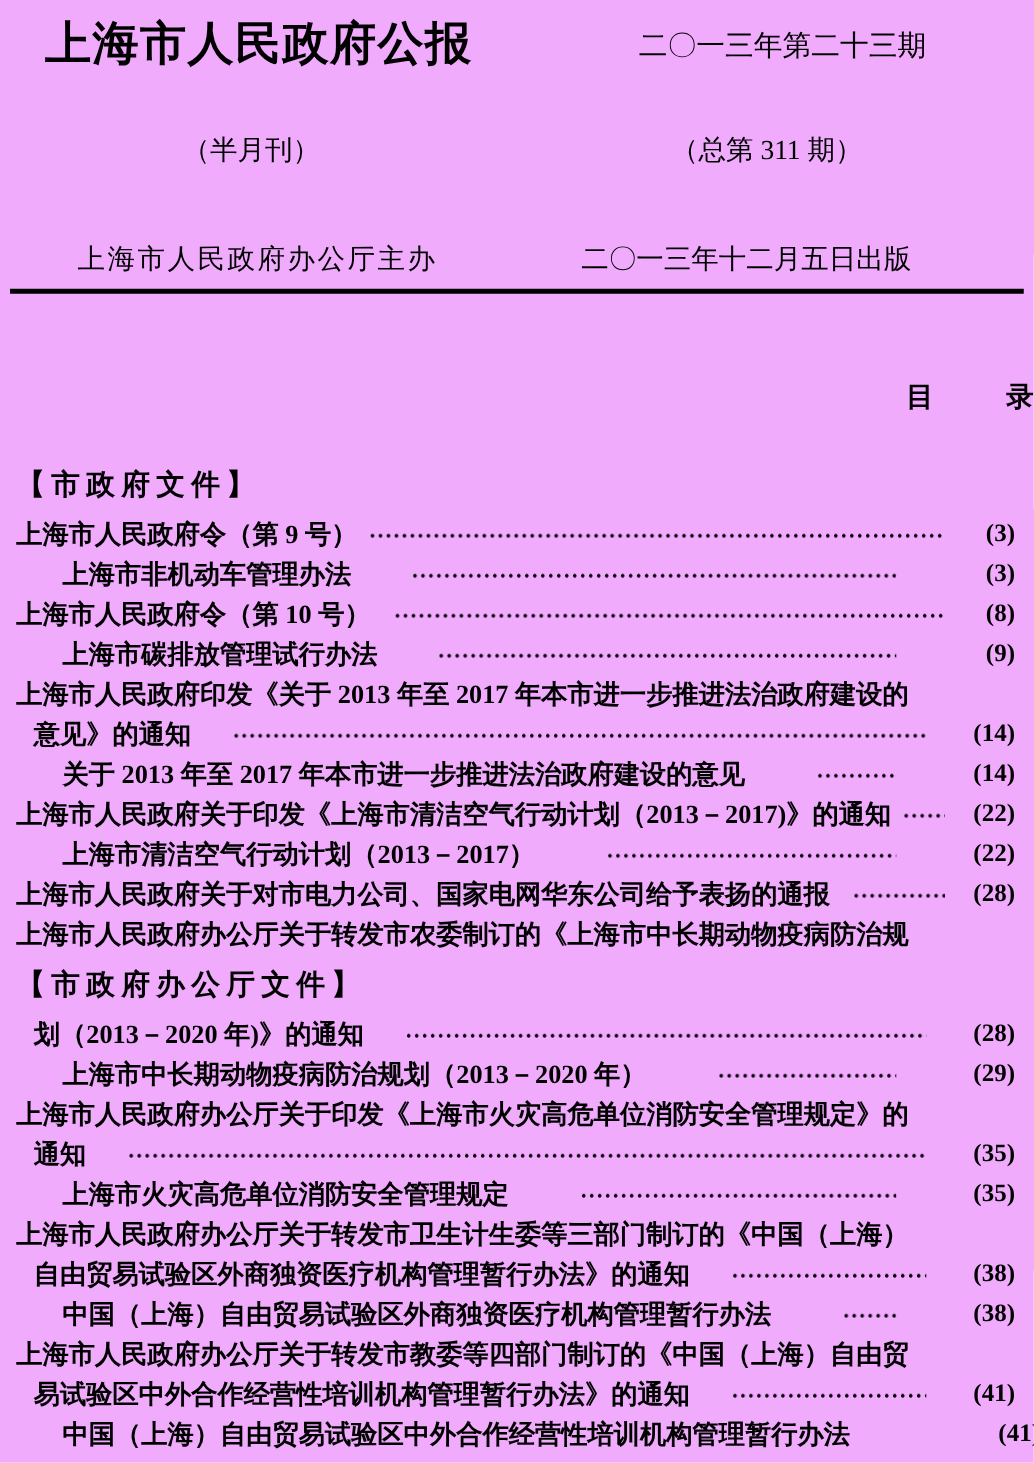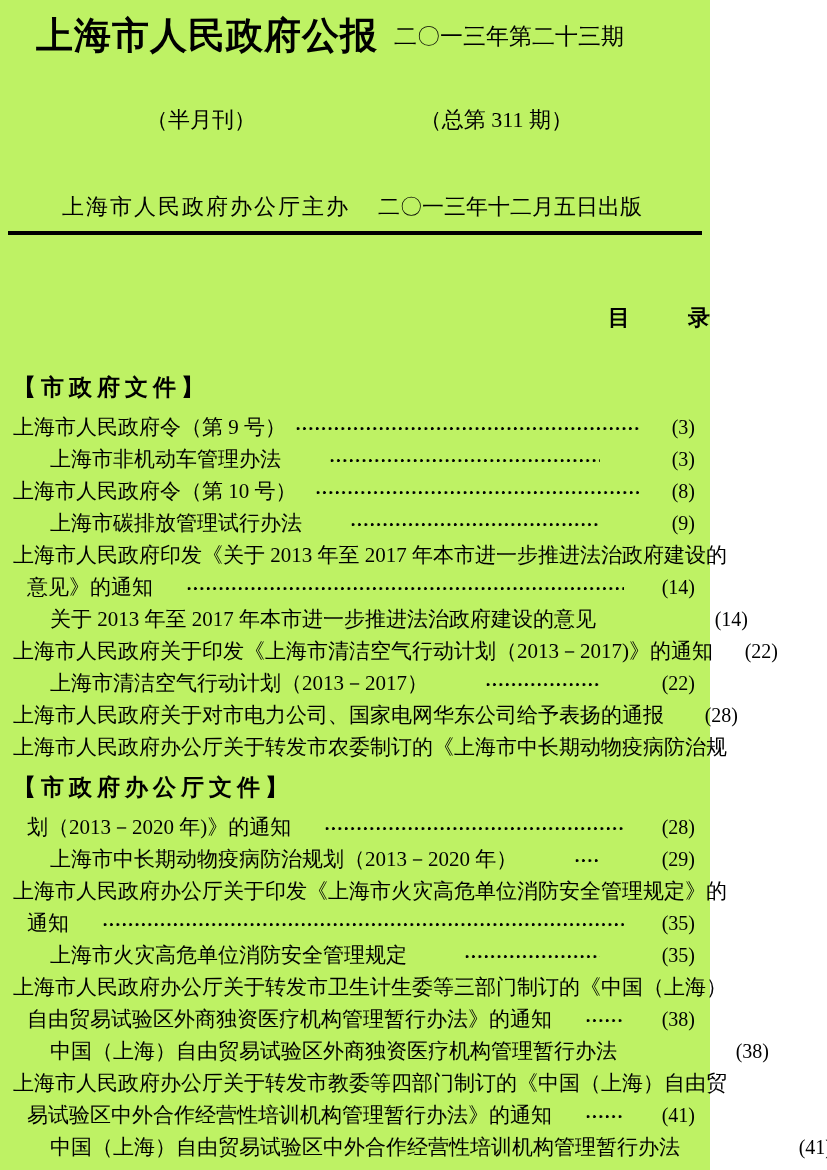--- a/index.html
+++ b/index.html
@@ -6,24 +6,24 @@
     margin: 0;
     padding: 0;
     background: #ffffff;
     width: 827px;
     height: 1170px;
     overflow: hidden;
     font-family: "Liberation Serif", "DejaVu Serif", serif;
     color: #000;
   }
   .page {
-    width: 710px;
+    width: 827px;
     height: 1170px;
     box-sizing: border-box;
-    background: #bef264;
+    background: #f0abfc;
   }
   
   .masthead { padding-top: 14px; }
   .m-row1 {
     display: flex;
     justify-content: space-between;
     align-items: flex-start;
     padding: 0 86px 0 36px;
   }
   .gazette-title {
@@ -42,21 +42,21 @@
     margin-top: 47px;
     display: flex;
     justify-content: space-between;
     padding: 0 137px 0 146px;
     font-size: 22px;
   }
   .m-row3 {
     margin-top: 57px;
     display: flex;
     justify-content: space-between;
-    padding: 0 68px 0 62px;
+    padding: 0 98px 0 62px;
     font-size: 22px;
   }
   .kai { letter-spacing: 2px; }
   .rule {
     margin: 9px 8px 0 8px;
     border-bottom: 4px solid #000;
   }
   
   .toc-title {
     margin-top: 68px;
@@ -68,20 +68,21 @@
   .toc-list {
     margin-top: 36px;
     padding: 0 15px 0 13px;
   }
   .toc-row {
     display: flex;
     align-items: center;
     height: 32px;
     font-size: 21px;
     white-space: nowrap;
+    font-weight: bold;
   }
   .toc-row.section {
     font-size: 23px;
     letter-spacing: 5px;
     height: 36px;
     margin: 6px 0 6px 0;
     font-weight: 700;
   }
   .indent-1 { padding-left: 14px; gap: 15px; }
   .indent-2 { padding-left: 37px; gap: 39px; }

